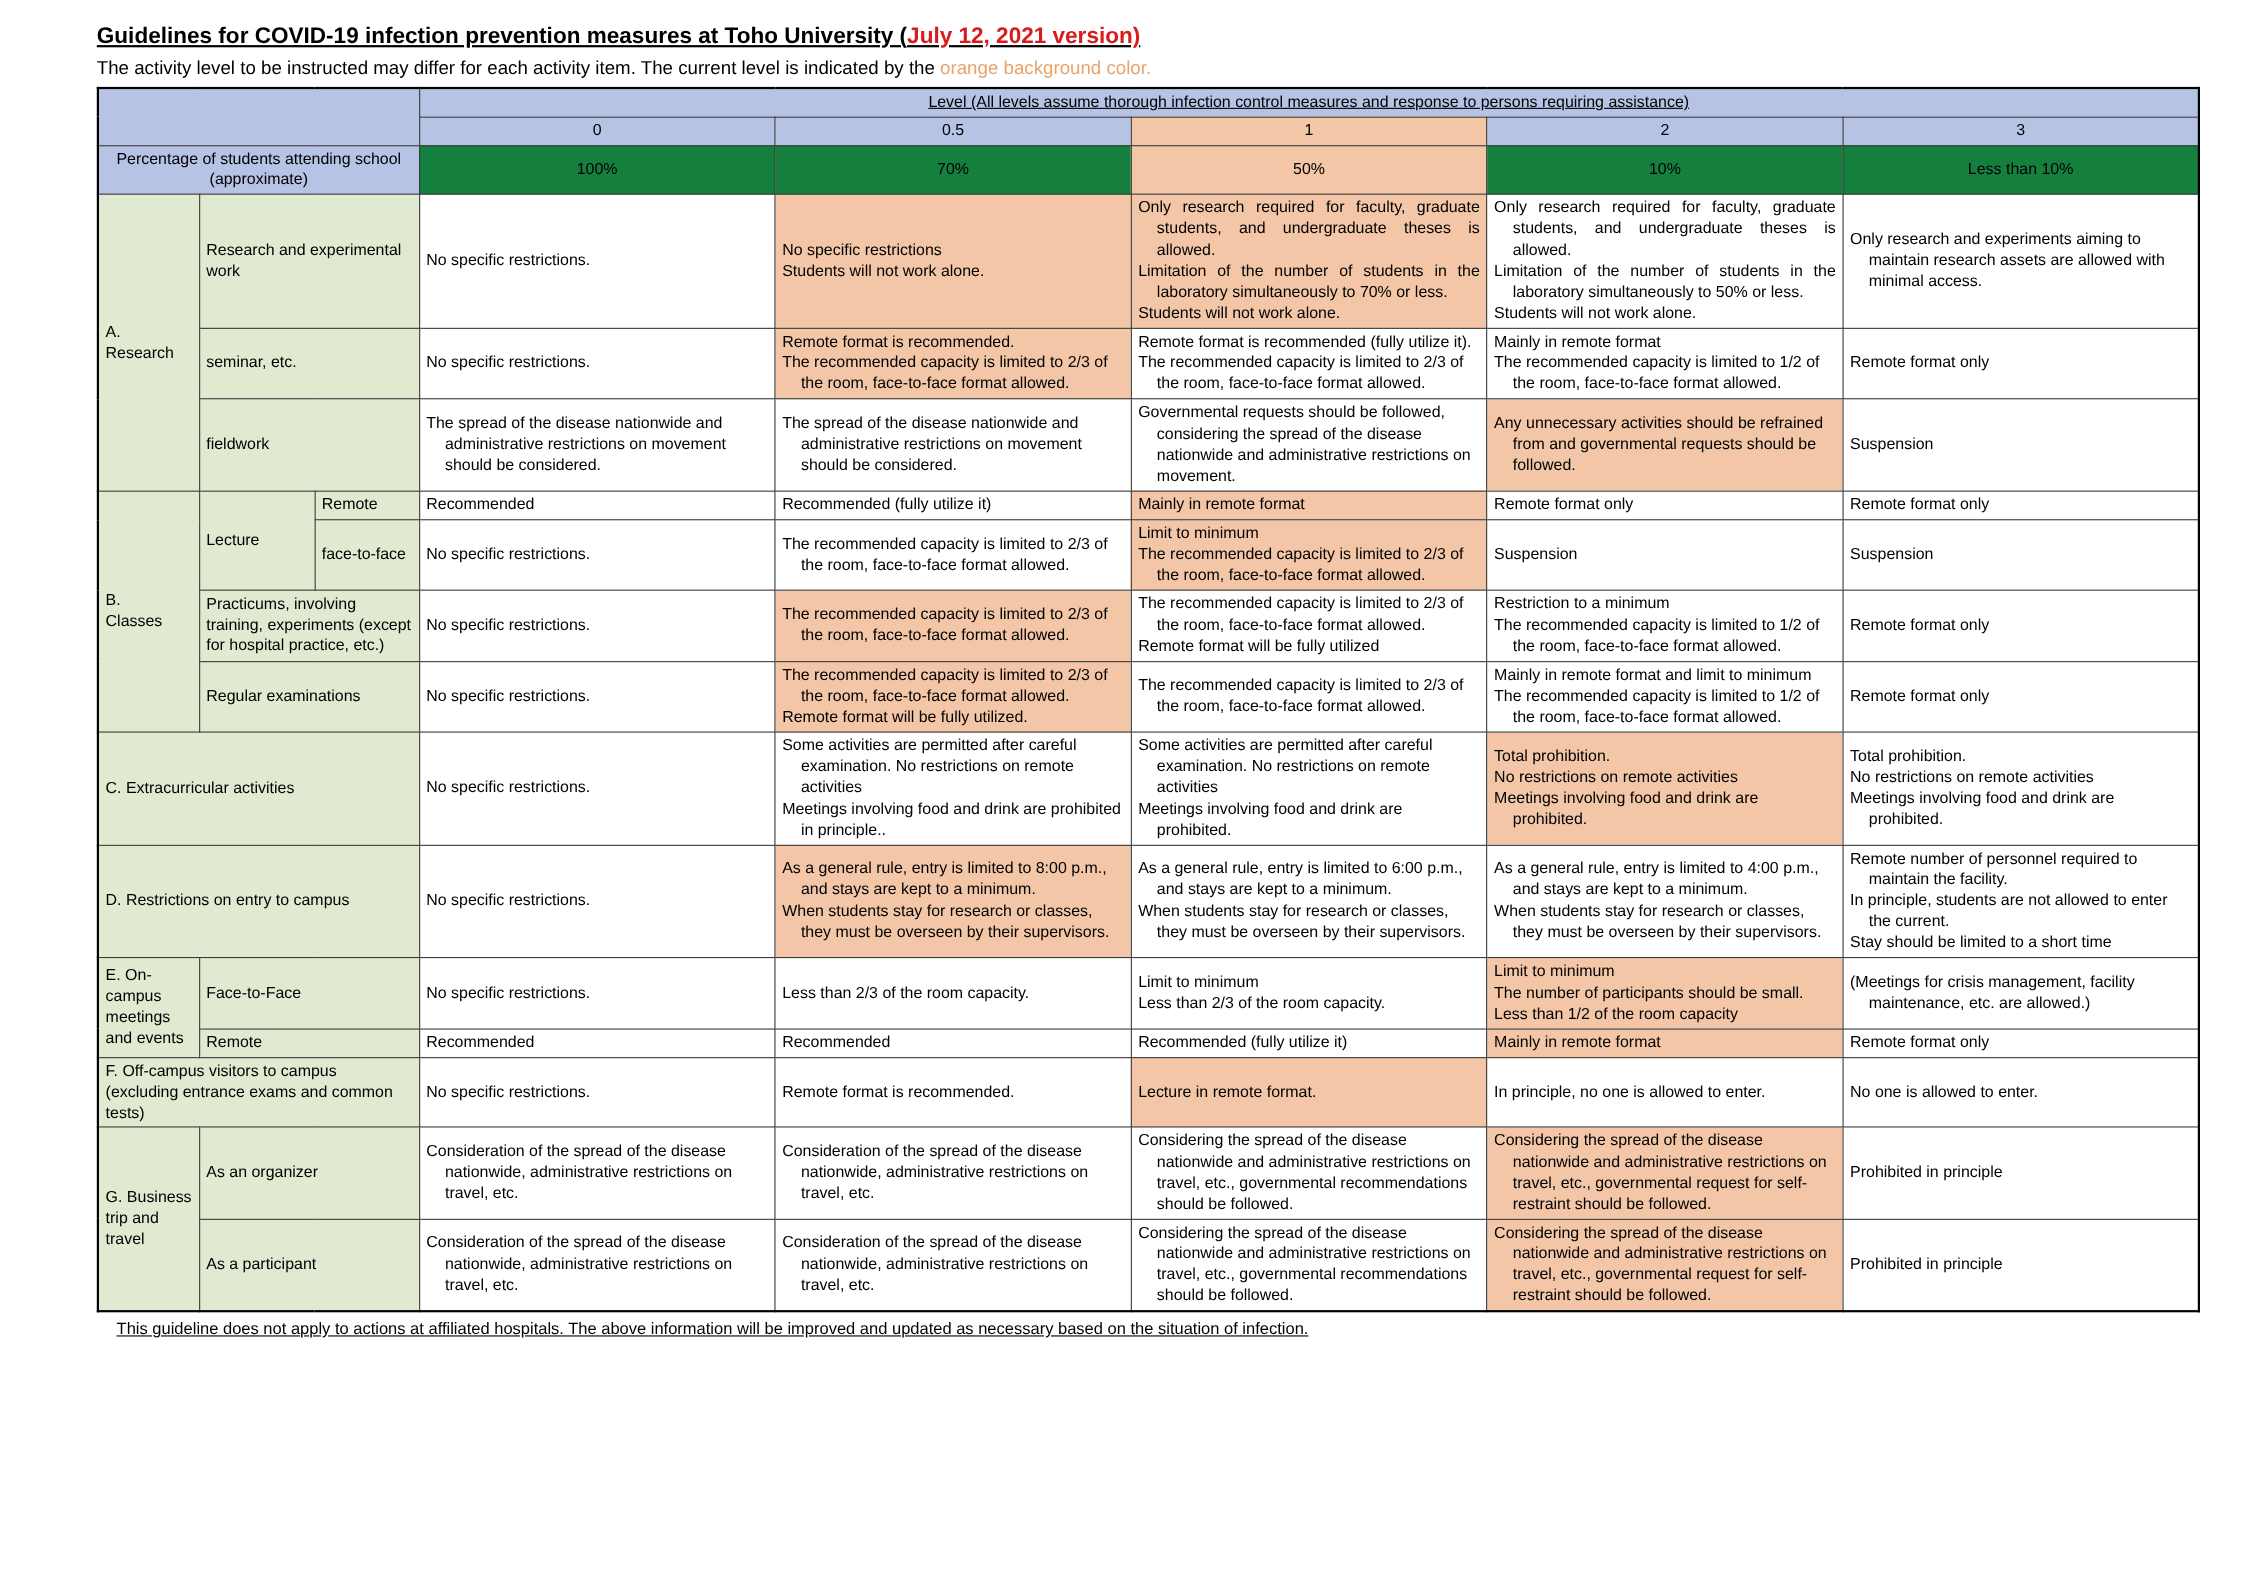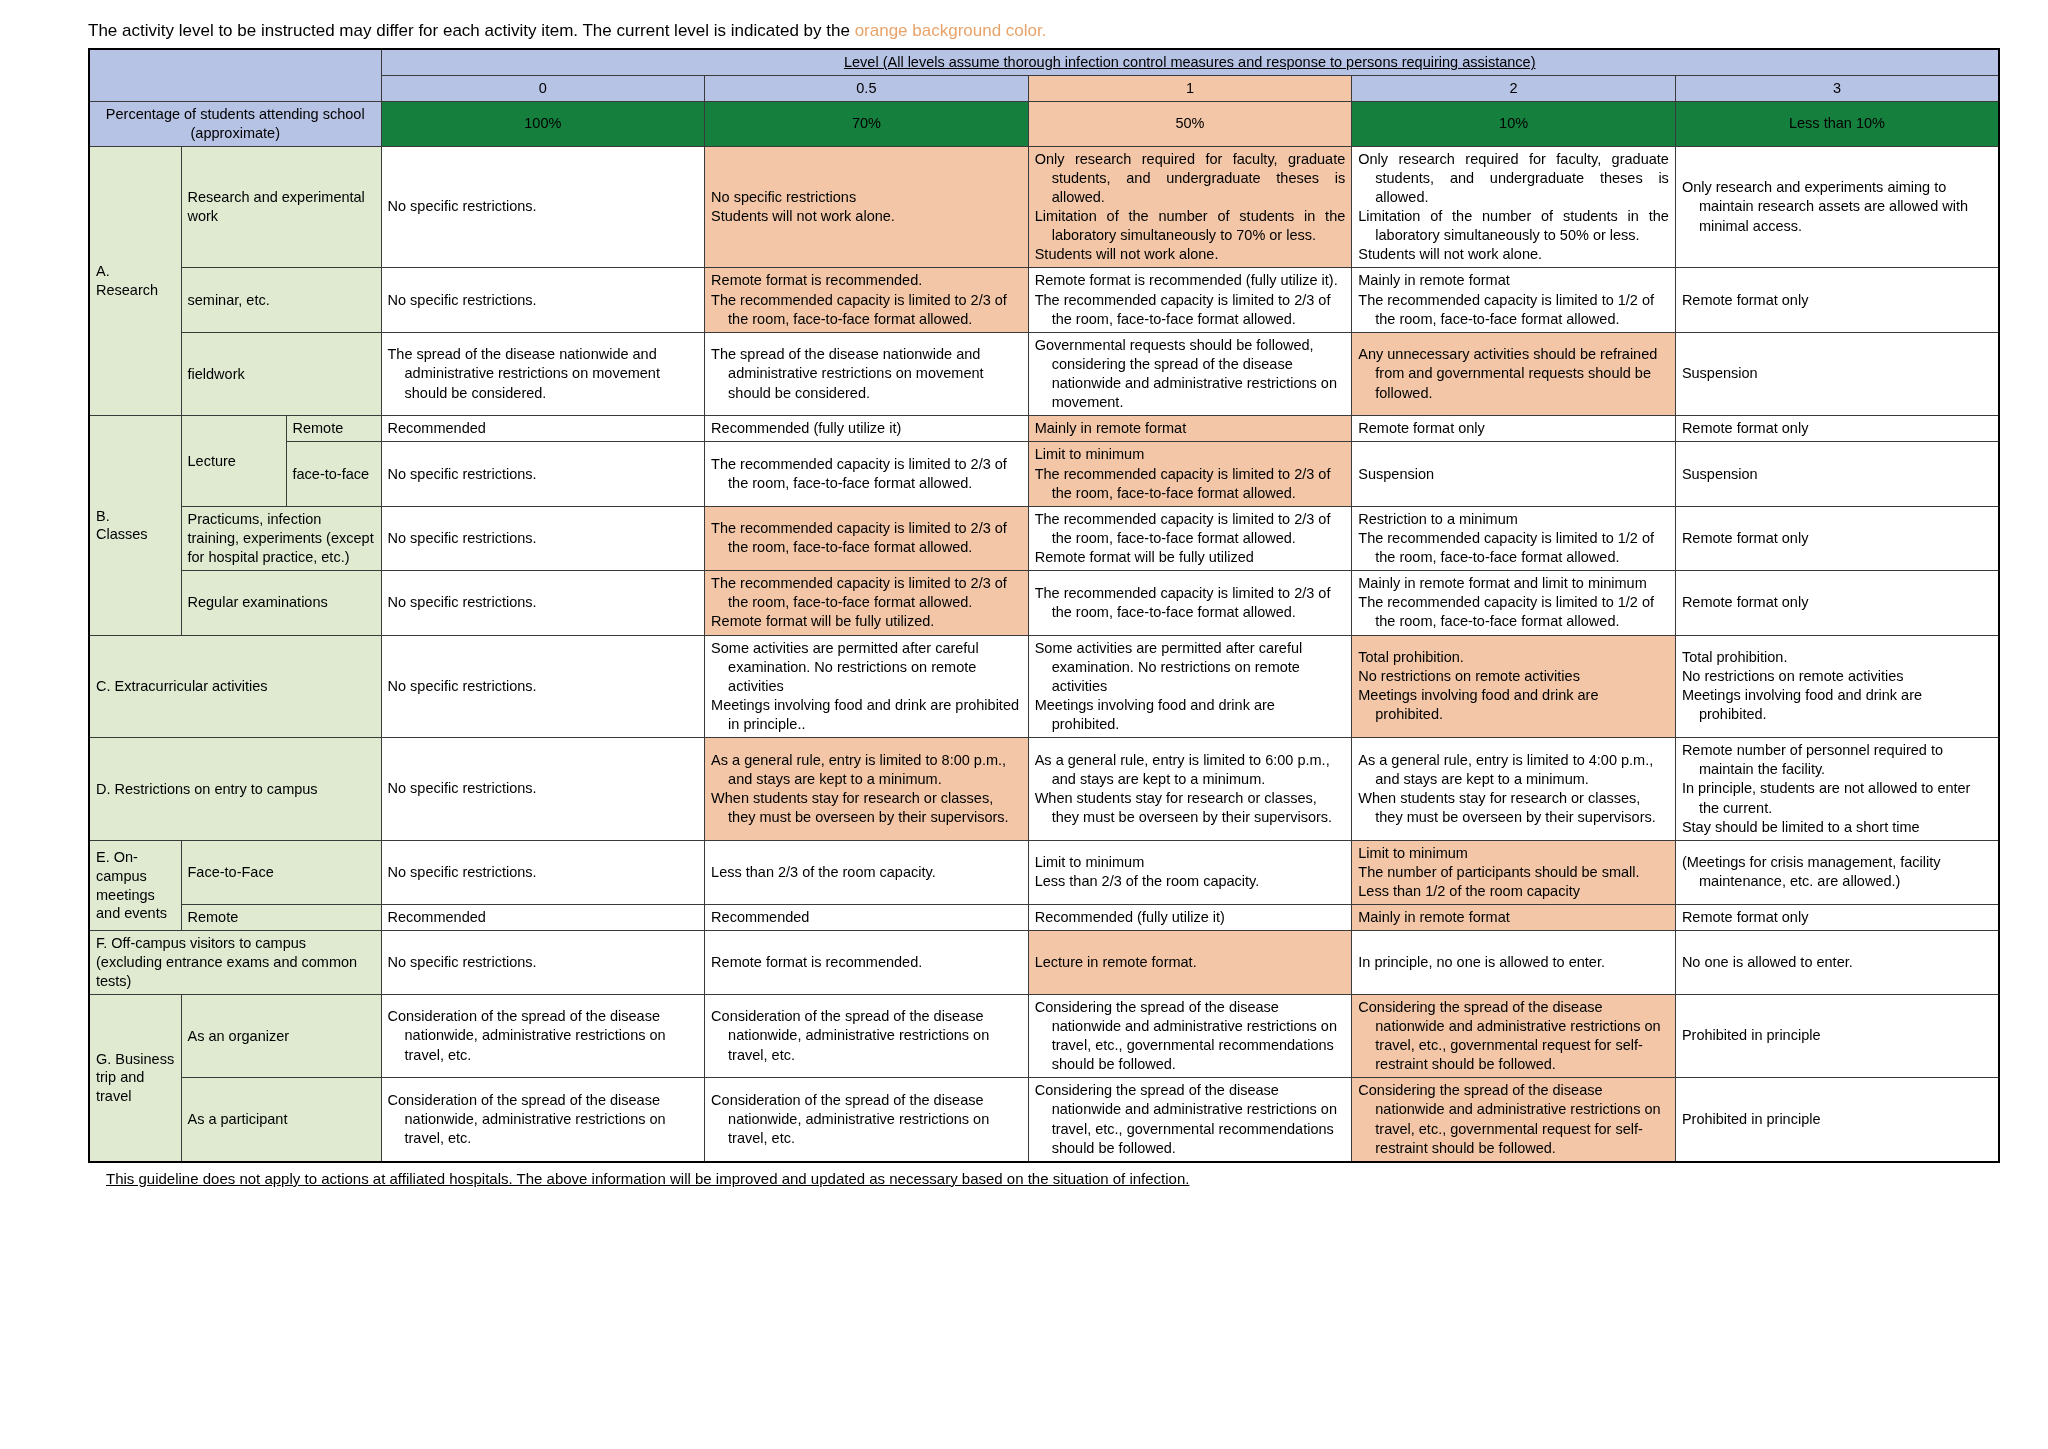--- a/index.html
+++ b/index.html
@@ -134,20 +134,21 @@
     padding-left: 18px;
     line-height: 1.3;
     text-decoration: underline;
   }
 </style>
 </head>
 <body>
 
 <div class="page">
 
+  <div class="doc-title"><span>Guidelines for COVID-19 infection prevention measures at Toho University (</span><span class="ver">July 12, 2021 version)</span></div>
 
   <div class="doc-subtitle"><span>The activity level to be instructed may differ for each activity item. The current level is indicated by the </span><span class="orange-note">orange background color.</span></div>
 
   <table class="matrix">
     <colgroup>
       <col class="c-sec">
         <col class="c-sub">
         <col class="c-sub2">
       <col class="c-lvl">
         <col class="c-lvl">
@@ -271,21 +272,21 @@
             <p>The recommended capacity is limited to 2/3 of the room, face-to-face format allowed.</p>
           </td>
           <td class="cell">
             <p>Suspension</p>
           </td>
           <td class="cell">
             <p>Suspension</p>
           </td>
         </tr>
         <tr>
-          <td class="sub" colspan="2">Practicums, infection training, experiments (except for hospital practice, etc.)</td>
+          <td class="sub" colspan="2">Practicums, involving training, experiments (except for hospital practice, etc.)</td>
           <td class="cell">
             <p>No specific restrictions.</p>
           </td>
           <td class="cell cur">
             <p>The recommended capacity is limited to 2/3 of the room, face-to-face format allowed.</p>
           </td>
           <td class="cell">
             <p>The recommended capacity is limited to 2/3 of the room, face-to-face format allowed.</p>
             <p>Remote format will be fully utilized</p>
           </td>

